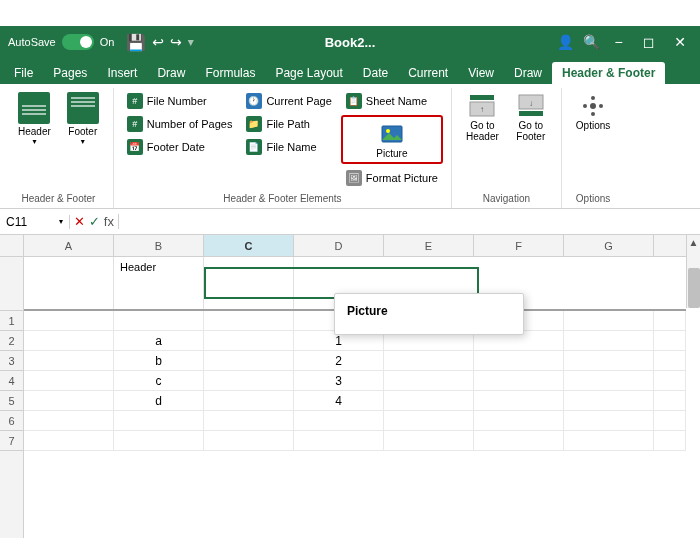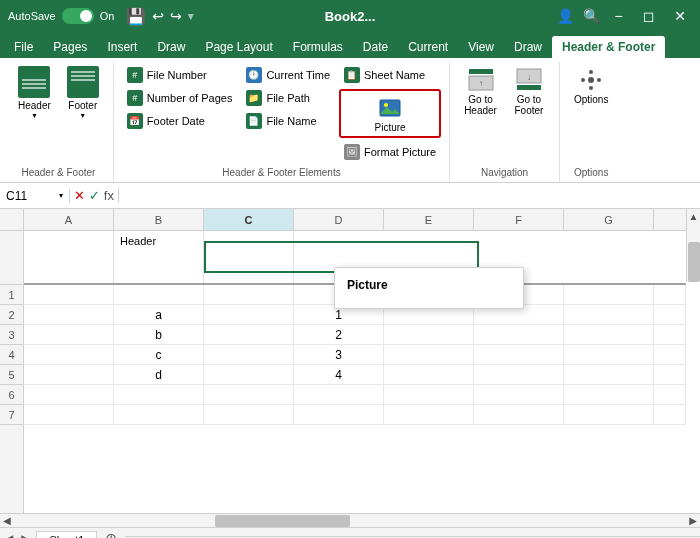--- a/index.html
+++ b/index.html
@@ -7,20 +7,21 @@
 
     
     .title-bar {
       background: #217346;
       color: white;
       height: 32px;
       display: flex;
       align-items: center;
       padding: 0 8px;
       justify-content: space-between;
+      margin-top: 26px;
     }
     .title-bar-left { display: flex; align-items: center; gap: 6px; }
     .autosave-label { font-size: 11px; }
     .toggle-on {
       background: #33a85e;
       border-radius: 10px;
       width: 32px;
       height: 16px;
       display: inline-flex;
       align-items: center;
@@ -377,22 +378,22 @@
     <span class="win-btn">◻</span>
     <span class="win-btn close">✕</span>
   </div>
 </div>
 
 <div class="ribbon-tabs">
   <div class="ribbon-tab">File</div>
   <div class="ribbon-tab">Pages</div>
   <div class="ribbon-tab">Insert</div>
   <div class="ribbon-tab">Draw</div>
+  <div class="ribbon-tab">Formulas</div>
   <div class="ribbon-tab">Page Layout</div>
-  <div class="ribbon-tab">Formulas</div>
   <div class="ribbon-tab">Date</div>
   <div class="ribbon-tab">Current</div>
   <div class="ribbon-tab">View</div>
   <div class="ribbon-tab">Draw</div>
   <div class="ribbon-tab active">Header &amp; Footer</div>
 </div>
 
 <div class="ribbon">
 
   <div class="ribbon-group">
@@ -439,21 +440,21 @@
         </div>
         <div class="small-btn">
           <div class="small-btn-icon icon-green">📅</div>
           <span>Footer Date</span>
         </div>
       </div>
 
       <div class="small-btns-col">
         <div class="small-btn">
           <div class="small-btn-icon icon-blue">🕐</div>
-          <span>Current Time</span>
+          <span>Current Page</span>
         </div>
         <div class="small-btn">
           <div class="small-btn-icon icon-green">📁</div>
           <span>File Path</span>
         </div>
         <div class="small-btn">
           <div class="small-btn-icon icon-green">📄</div>
           <span>File Name</span>
         </div>
       </div>

